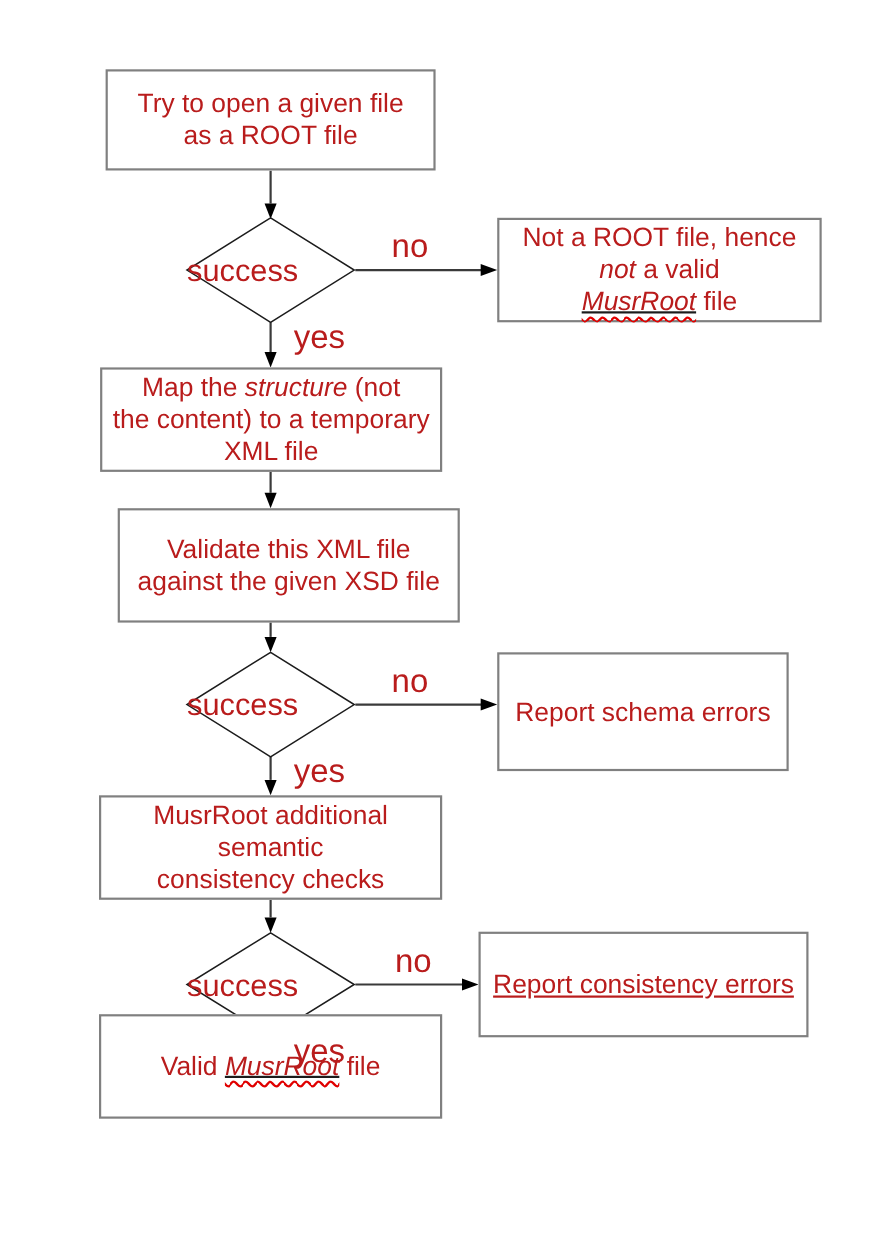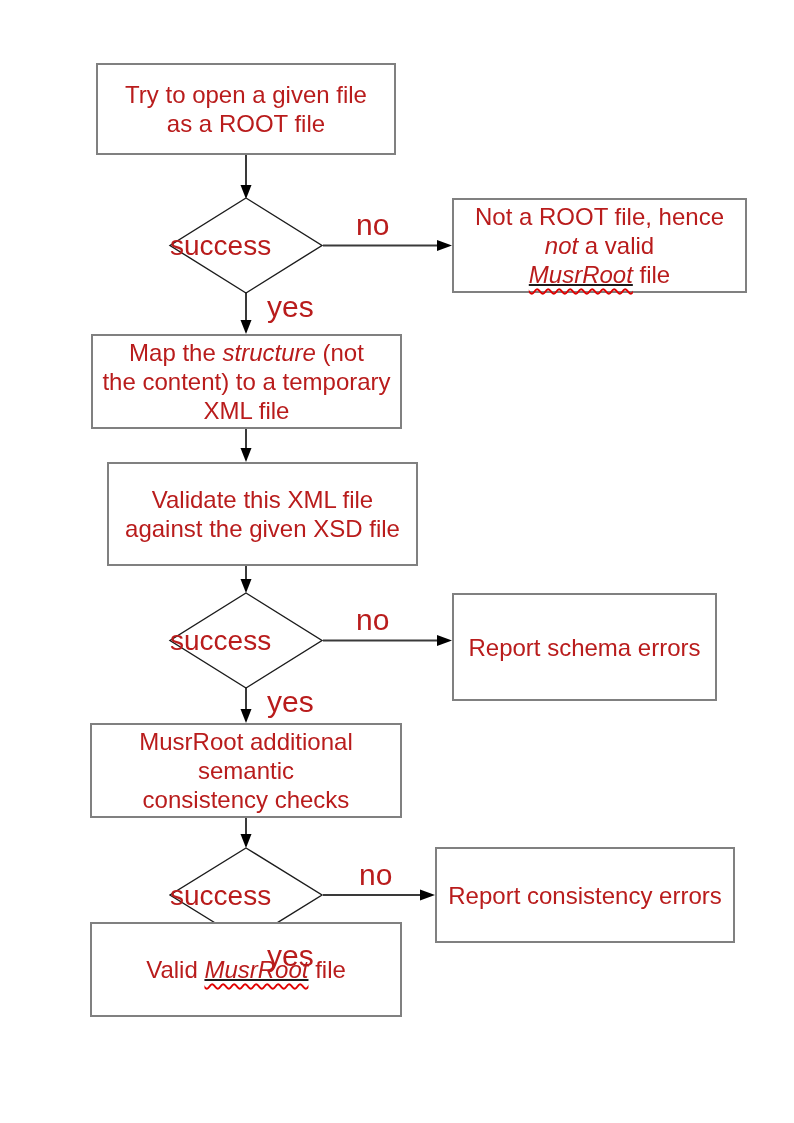--- a/index.html
+++ b/index.html
@@ -126,21 +126,21 @@
   </div>
 
   <div class="box" style="left:452px; top:593px; width:265px; height:108px;">
     <div>Report schema errors</div>
   </div>
 
   <div class="box" style="left:90px; top:723px; width:312px; height:95px;">
     <div><span>MusrRoot additional semantic</span><br><span>consistency checks</span></div>
   </div>
 
-  <div class="box" style="left:435px; top:847px; width:300px; height:96px;">
+  <div class="box" style="left:435px; top:847px; width:300px; height:96px;text-decoration:underline;">
     <div>Report consistency errors</div>
   </div>
 
   <div class="box" style="left:90px; top:922px; width:312px; height:95px;">
     <div><span>Valid </span><span class="u"><span class="wavy">MusrRoot</span></span><span> file</span></div>
   </div>
 
   <div class="dlabel" style="left:170px; top:231px;">success</div>
   <div class="dlabel" style="left:170px; top:626px;">success</div>
   <div class="dlabel" style="left:170px; top:881px;">success</div>

